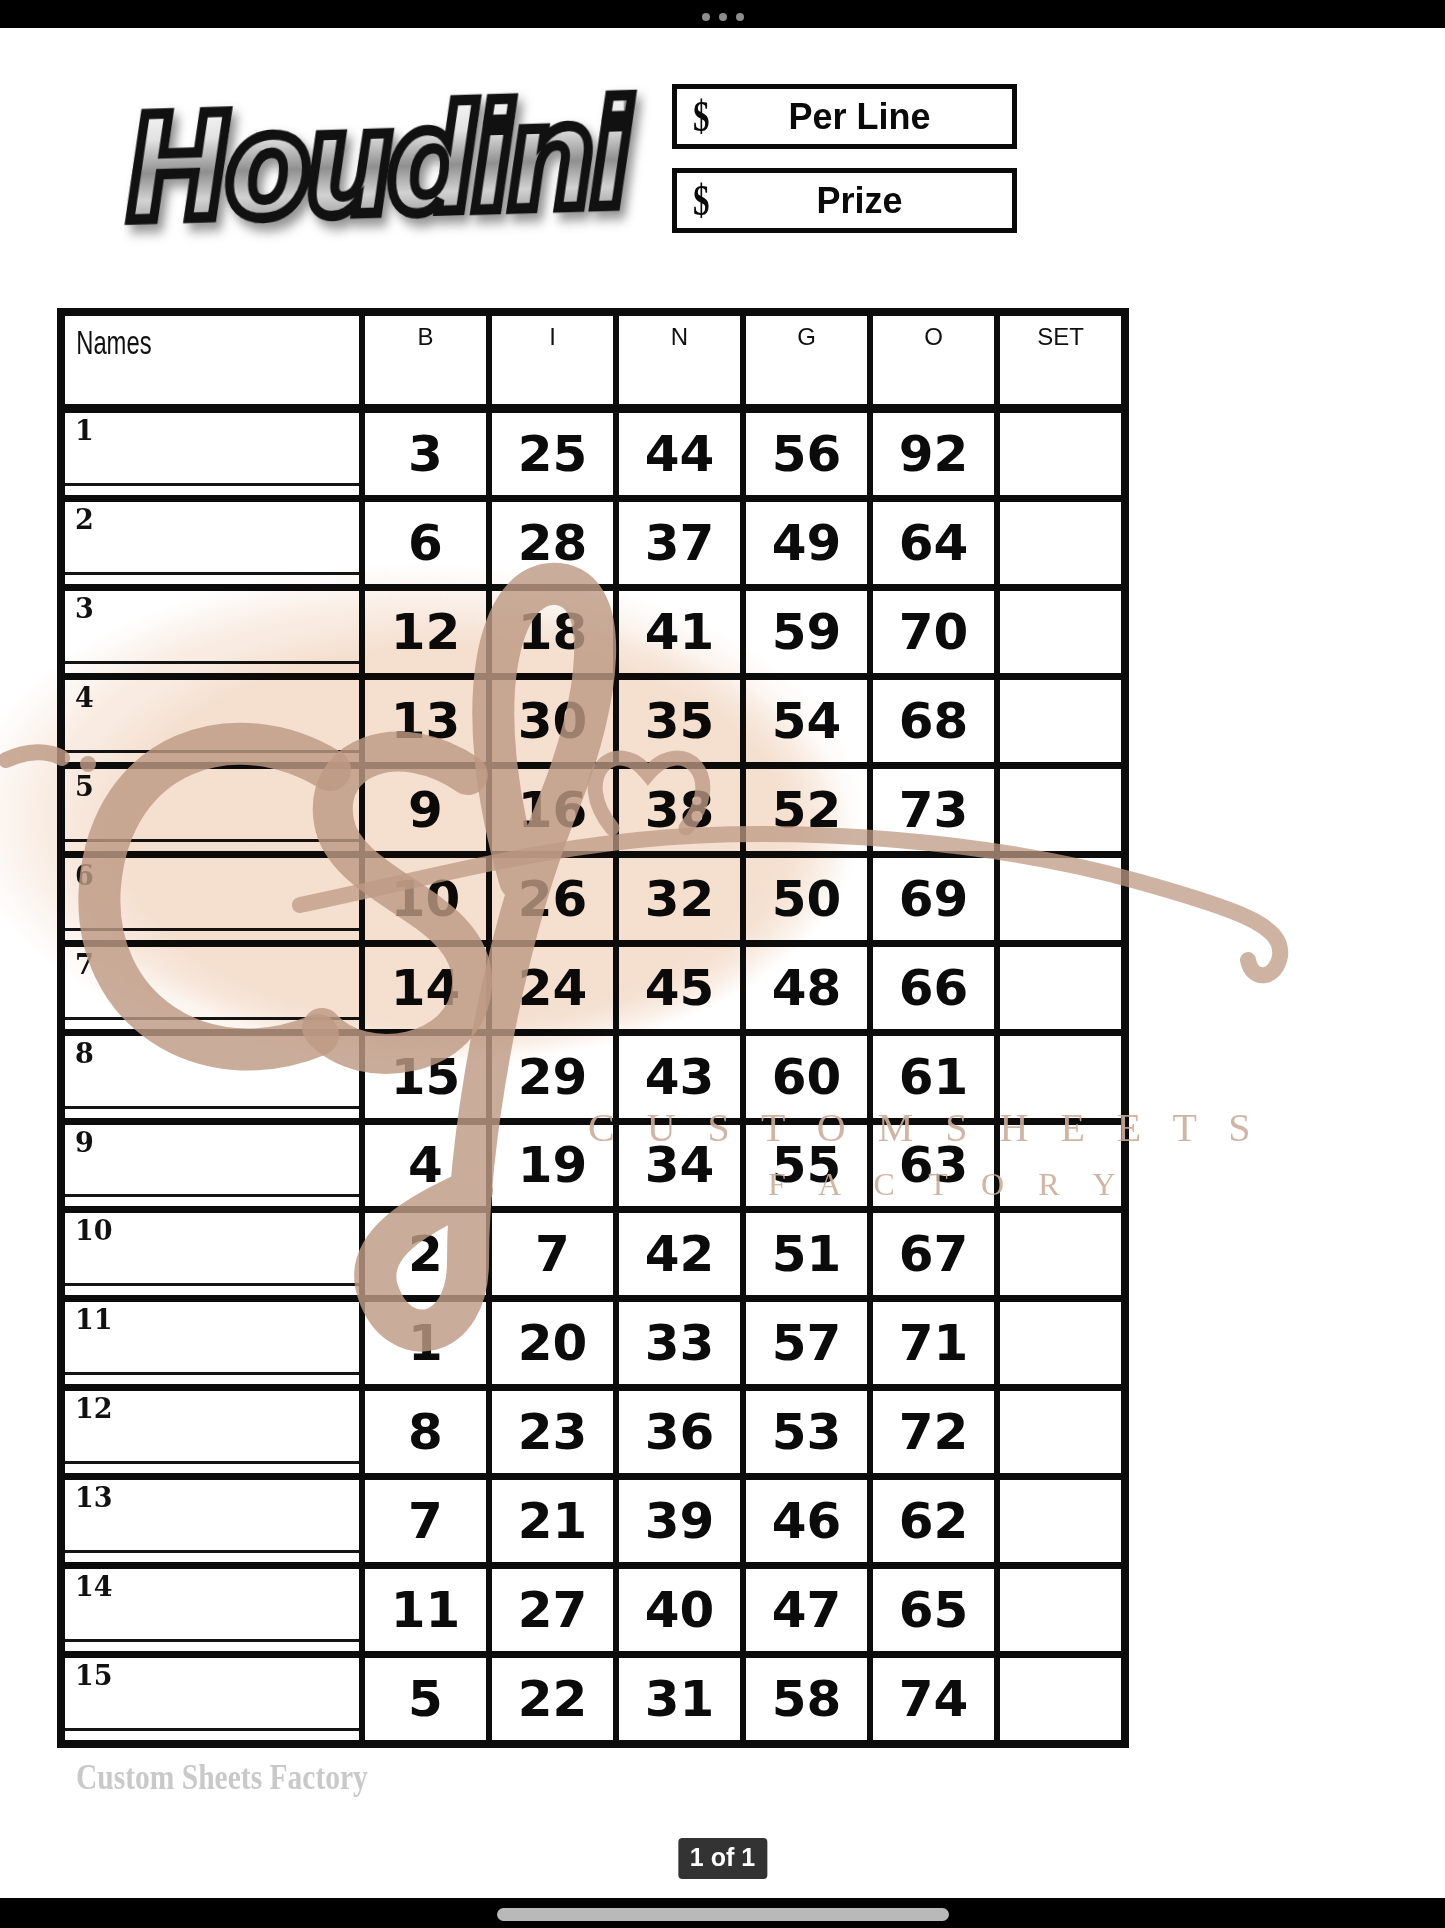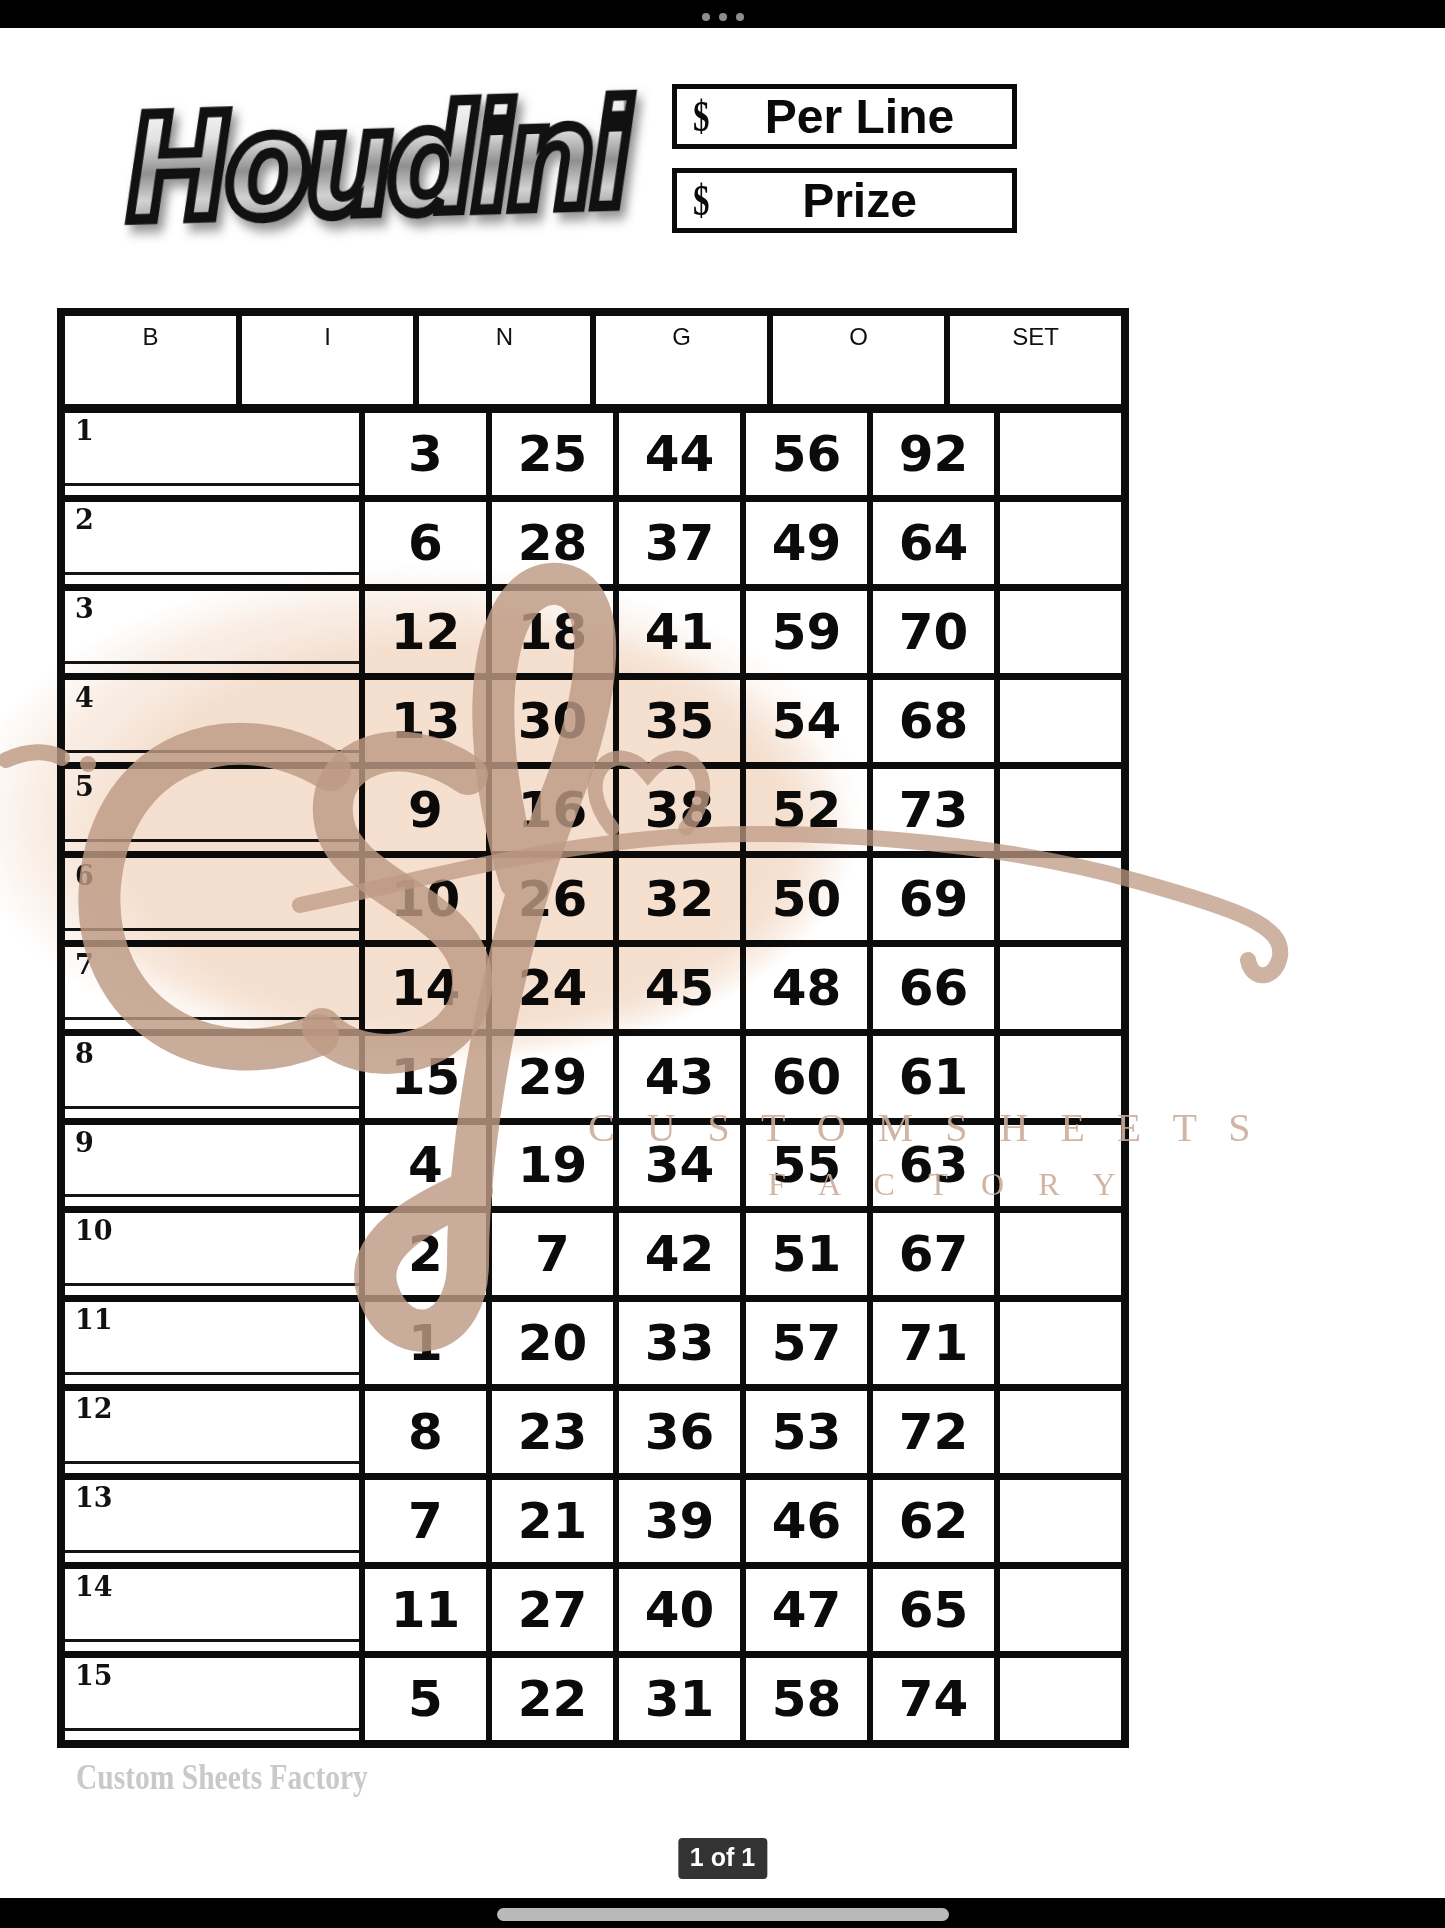--- a/index.html
+++ b/index.html
@@ -23,21 +23,21 @@
     -webkit-text-stroke:9px #111;
     background:linear-gradient(180deg,#ffffff 4%,#e2e2e2 32%,#8f8f8f 52%,#d2d2d2 68%,#606060 100%);
     -webkit-background-clip:text;background-clip:text;color:transparent;
     transform:scale(1.0,1.14) rotate(-1.5deg);
     filter:drop-shadow(5px 7px 5px rgba(40,40,40,.5));
   }
   
   .price-boxes{position:absolute;left:672px;top:84px;width:345px;display:flex;flex-direction:column;gap:19px;}
   .price-box{border:5px solid #0a0a0a;height:65px;background:#fff;display:flex;align-items:center;box-sizing:border-box;}
   .currency{font-family:"Liberation Serif",serif;font-weight:700;font-size:44px;margin-left:16px;transform:scaleX(.75);transform-origin:left center;color:#0a0a0a;}
-  .price-label{flex:1;text-align:center;font-weight:700;font-size:48px;color:#0a0a0a;padding-right:8px;}
+  .price-label{flex:1;text-align:center;font-weight:700;font-size:36px;color:#0a0a0a;padding-right:8px;}
   
   .sheet-table{position:absolute;left:57px;top:308px;width:1072px;height:1440px;
     border:8px solid #0c0c0c;background:#fff;display:flex;flex-direction:column;box-sizing:border-box;}
   .thead{display:flex;height:97px;border-bottom:9px solid #0c0c0c;box-sizing:border-box;flex:none;}
   .trow{display:flex;flex:1;border-bottom:7px solid #0c0c0c;box-sizing:border-box;}
   .trow:last-child{border-bottom:none;}
   .cell{box-sizing:border-box;border-right:6px solid #0c0c0c;display:flex;align-items:center;justify-content:center;min-width:0;}
   .cell:last-child{border-right:none;}
   .c-names{width:300px;flex:none;}
   .c-num{flex:1;}
@@ -88,20 +88,23 @@
     <span class="price-label">Per Line</span>
   </div>
   <div class="price-box">
     <span class="currency">$</span>
     <span class="price-label">Prize</span>
   </div>
 </div>
 
 <div class="sheet-table">
   <div class="thead">
+    <div class="cell c-names">
+      <span class="names-header">Names</span>
+    </div>
     <div class="cell c-num">
         <span class="col-letter">B</span>
       </div>
     <div class="cell c-num">
         <span class="col-letter">I</span>
       </div>
     <div class="cell c-num">
         <span class="col-letter">N</span>
       </div>
     <div class="cell c-num">

